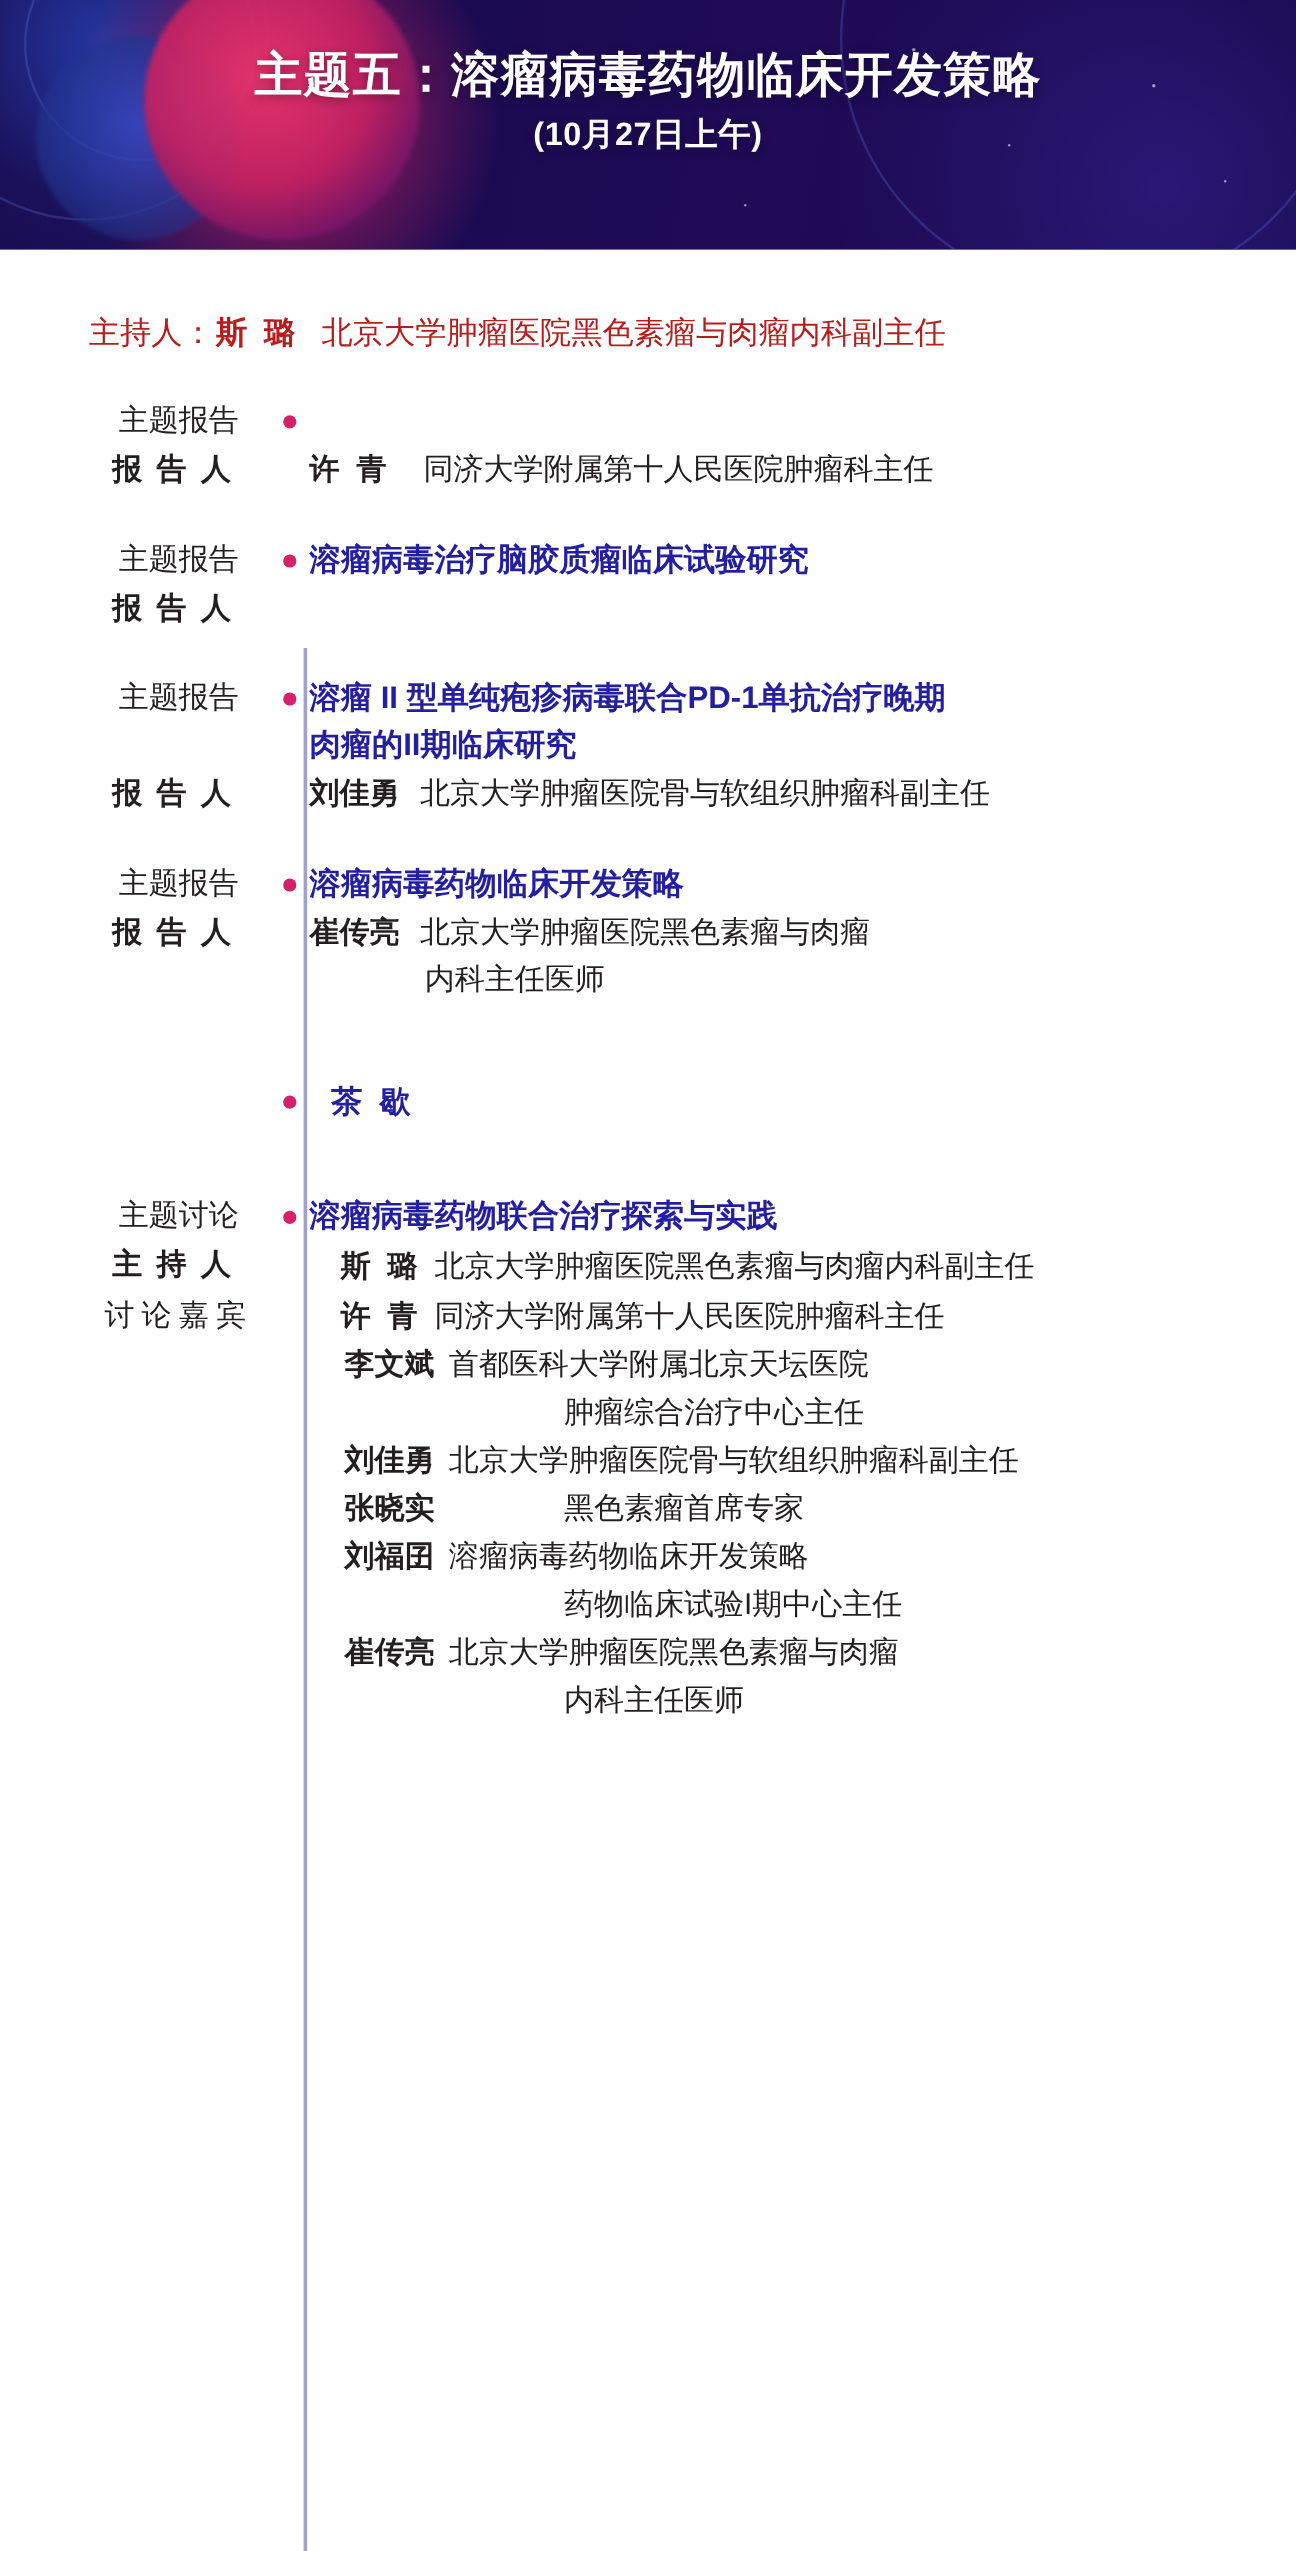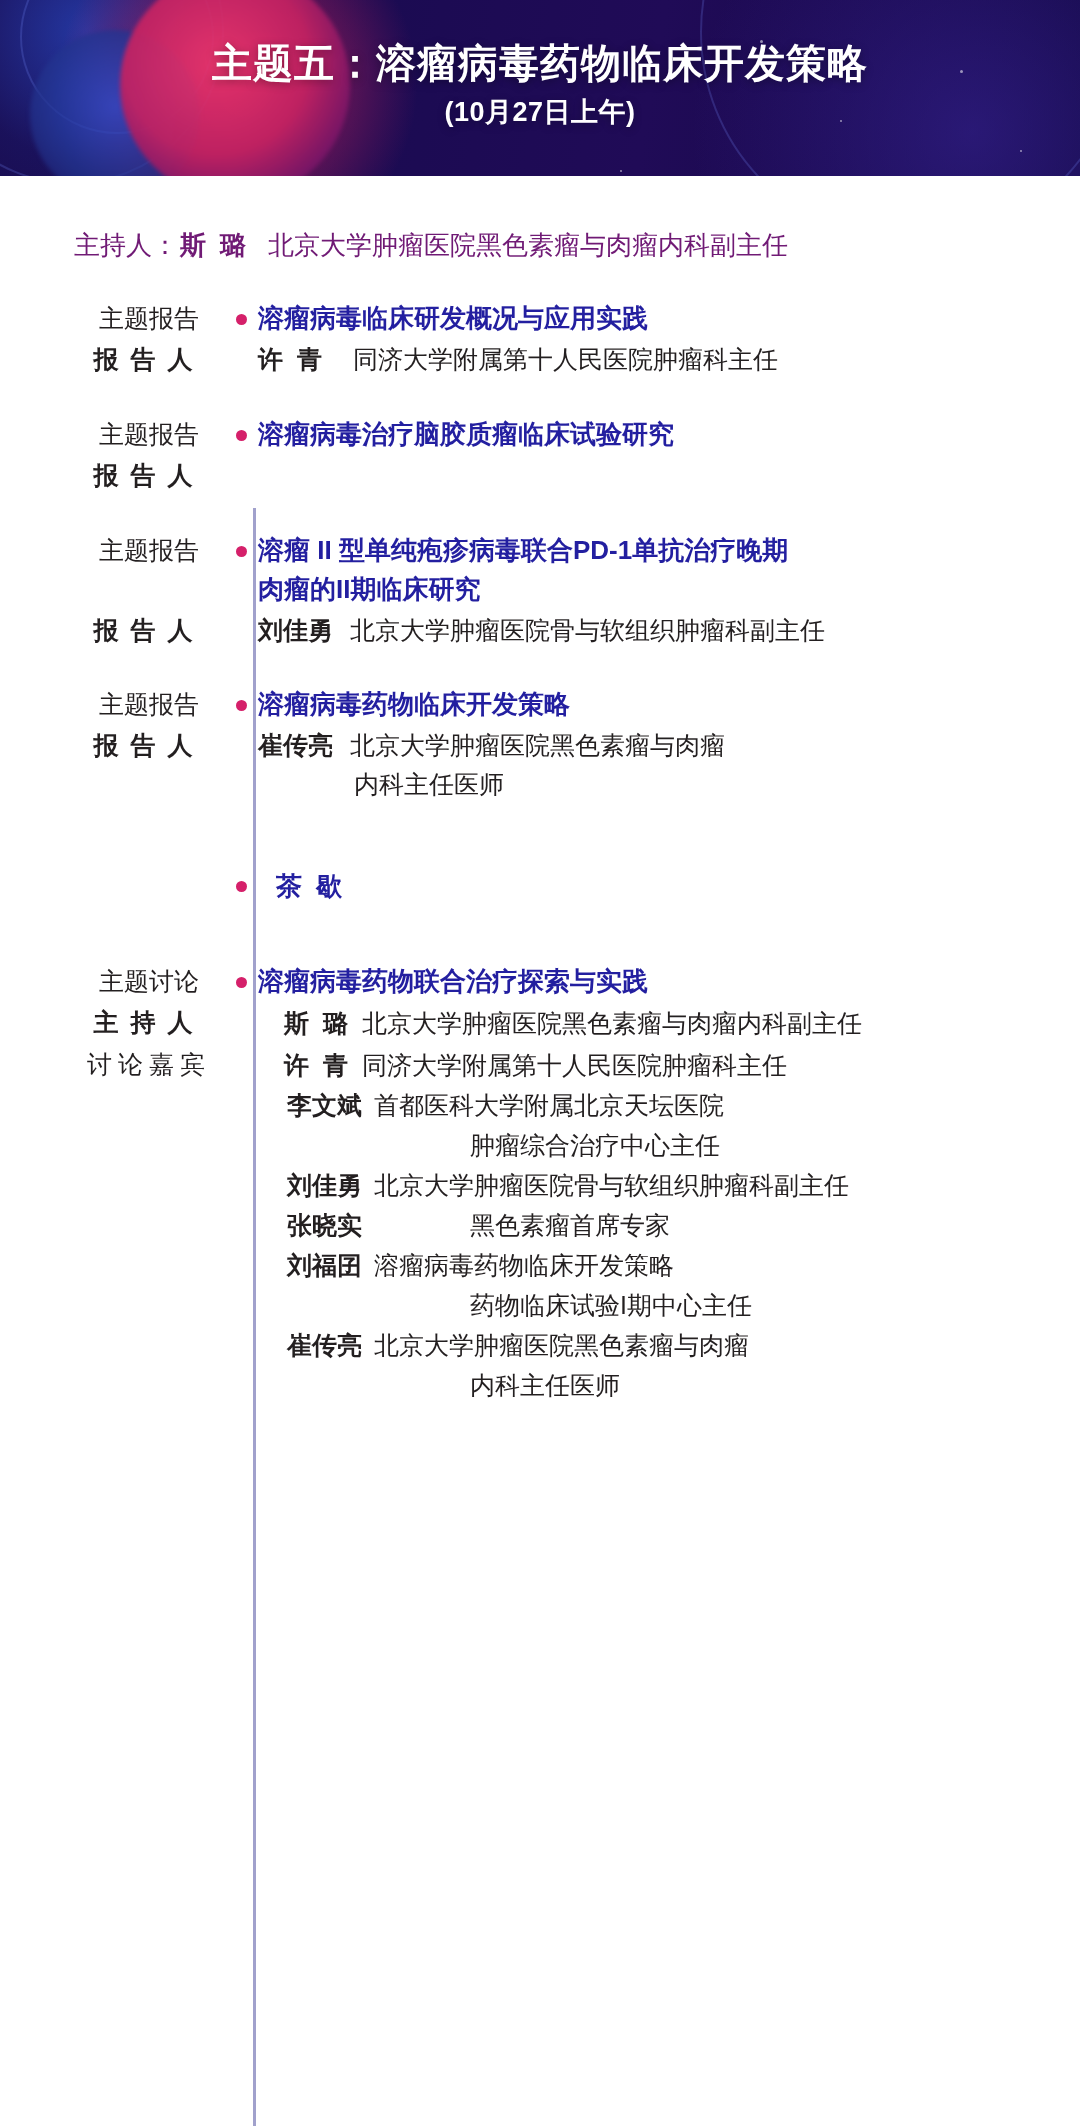--- a/index.html
+++ b/index.html
@@ -17,21 +17,21 @@
     position: relative;
     width: 1080px;
     min-height: 2126px;
     overflow: hidden;
   }
 
   
   .banner {
     position: relative;
     width: 1080px;
-    height: 176px;
+    height: 208px;
     background:
       radial-gradient(circle at 22% 48%, rgba(214, 36, 90, 0.85) 0px, rgba(170, 30, 92, 0.55) 90px, rgba(90, 24, 110, 0.0) 180px),
       radial-gradient(circle at 8% 18%, rgba(40, 70, 190, 0.75) 0px, rgba(30, 40, 140, 0.25) 130px, rgba(20, 20, 80, 0) 230px),
       radial-gradient(circle at 90% 75%, rgba(60, 40, 160, 0.5) 0px, rgba(20, 18, 70, 0) 280px),
       linear-gradient(100deg, #190a4a 0%, #1b0b52 35%, #200b57 60%, #140846 100%);
     overflow: hidden;
   }
   .banner .glow-ring {
     position: absolute;
     border-radius: 50%;
@@ -98,21 +98,21 @@
     height: 1665px;
     background: #6f6fb0;
     opacity: .65;
   }
 
   .host-line {
     display: flex;
     align-items: baseline;
     padding: 52px 0 0 74px;
     font-size: 26px;
-    color: #701a75;
+    color: #b91c1c;
   }
   .host-label { white-space: nowrap; }
   .host-name {
     font-weight: bold;
     letter-spacing: 14px;
     margin: 0 8px 0 2px;
   }
   .host-affil { }
 
   .block {
@@ -231,21 +231,20 @@
       <span class="host-name">斯璐</span>
       <span class="host-affil">北京大学肿瘤医院黑色素瘤与肉瘤内科副主任</span>
     </div>
 
     <div class="block">
       <div class="row">
         <div class="row-label">主题报告</div>
         <div class="bullet-cell">
             <span class="bullet"></span>
           </div>
-        <div class="row-body topic-title">溶瘤病毒临床研发概况与应用实践</div>
       </div>
       <div class="row">
         <div class="row-label label-spread-wide">报告人</div>
         <div class="bullet-cell"></div>
         <div class="row-body">
           <span class="speaker-name name-2">许青</span>
           <span class="speaker-affil">同济大学附属第十人民医院肿瘤科主任</span>
         </div>
       </div>
     </div>

